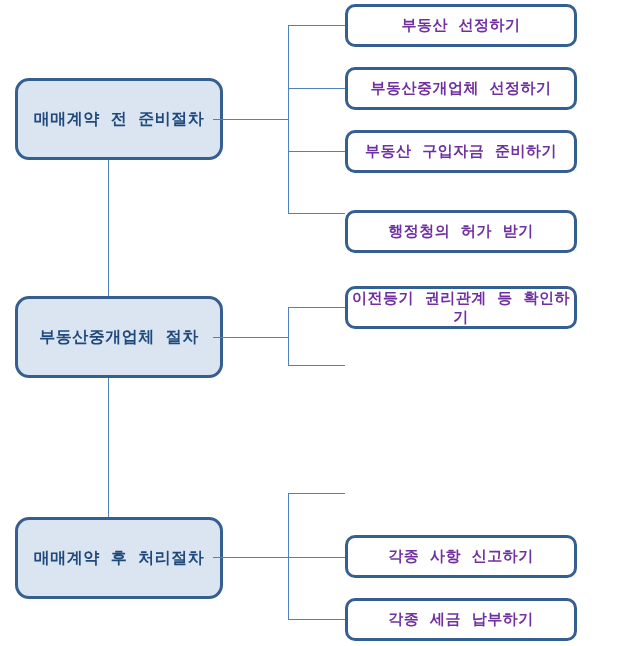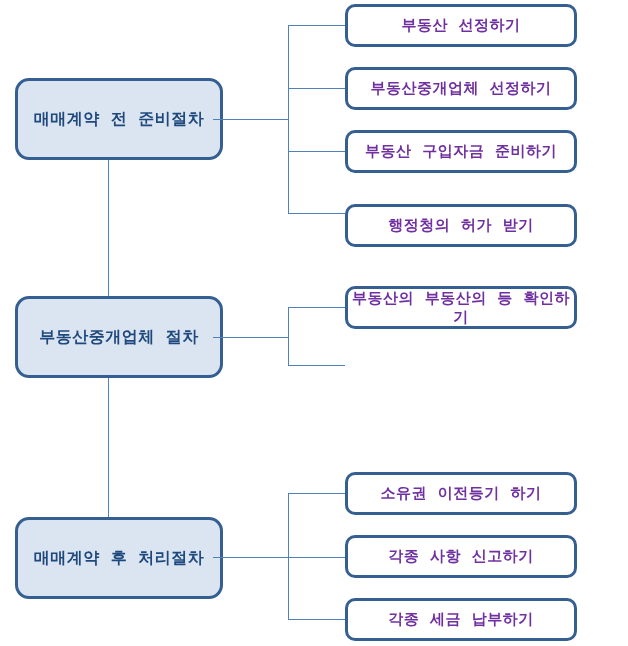--- a/index.html
+++ b/index.html
@@ -64,26 +64,25 @@
   <div class="node node-parent" style="top:296px">부동산중개업체 절차</div>
 
   <div class="node node-parent" style="top:517px">매매계약 후 처리절차</div>
 
   <div class="node node-child" style="top:4px">부동산 선정하기</div>
 
   <div class="node node-child" style="top:67px">부동산중개업체 선정하기</div>
 
   <div class="node node-child" style="top:130px">부동산 구입자금 준비하기</div>
 
-  <div class="node node-child" style="top:204px">행정청의 허가 받기</div>
+  <div class="node node-child" style="top:210px">행정청의 허가 받기</div>
 
-  <div class="node node-child" style="top:286px">부동산의 부동산의 등 확인하기</div>
+  <div class="node node-child" style="top:286px">이전등기 권리관계 등 확인하기</div>
 
 
-  <div class="node node-child" style="top:472px">소유권 이전등기 하기</div>
 
   <div class="node node-child" style="top:535px">각종 사항 신고하기</div>
 
   <div class="node node-child" style="top:598px">각종 세금 납부하기</div>
 
   <div class="conn v" style="left:108px; top:160px; height:136px"></div>
   <div class="conn v" style="left:108px; top:378px; height:139px"></div>
 
   <div class="conn h" style="left:213px; top:119px; width:75px"></div>
   <div class="conn v" style="left:288px; top:25px; height:189px"></div>

